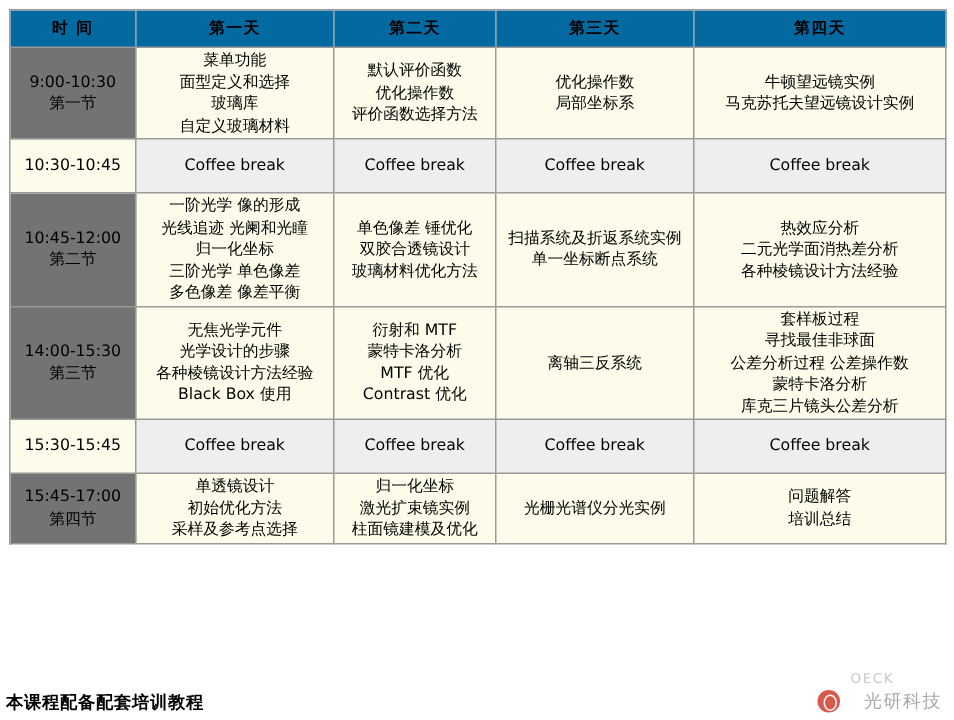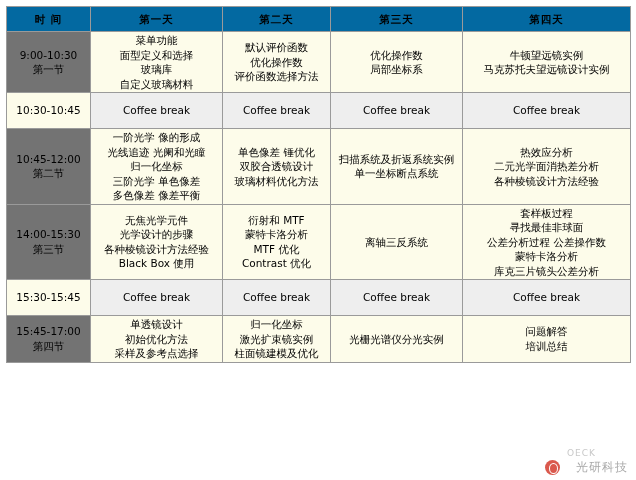--- a/index.html
+++ b/index.html
@@ -266,20 +266,21 @@
             <span class="cellline">光栅光谱仪分光实例</span>
           </td>
           <td class="body">
             <span class="cellline">问题解答</span>
             <span class="cellline">培训总结</span>
           </td>
         </tr>
       </tbody>
   </table>
 
+  <div class="footer">本课程配备配套培训教程</div>
 
   <div class="oeck">OECK</div>
 
   <div class="watermark">
     <span class="wm-logo"></span>
     <span class="wm-text">光研科技</span>
   </div>
 
 </div>
 

